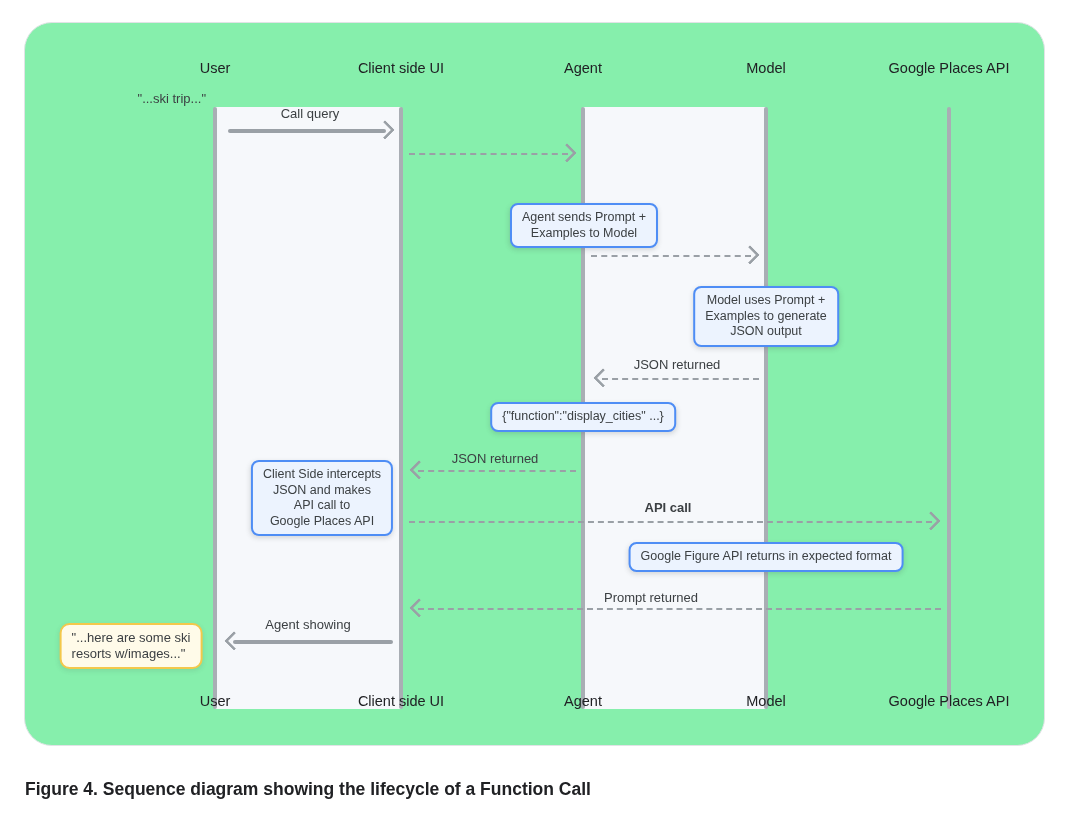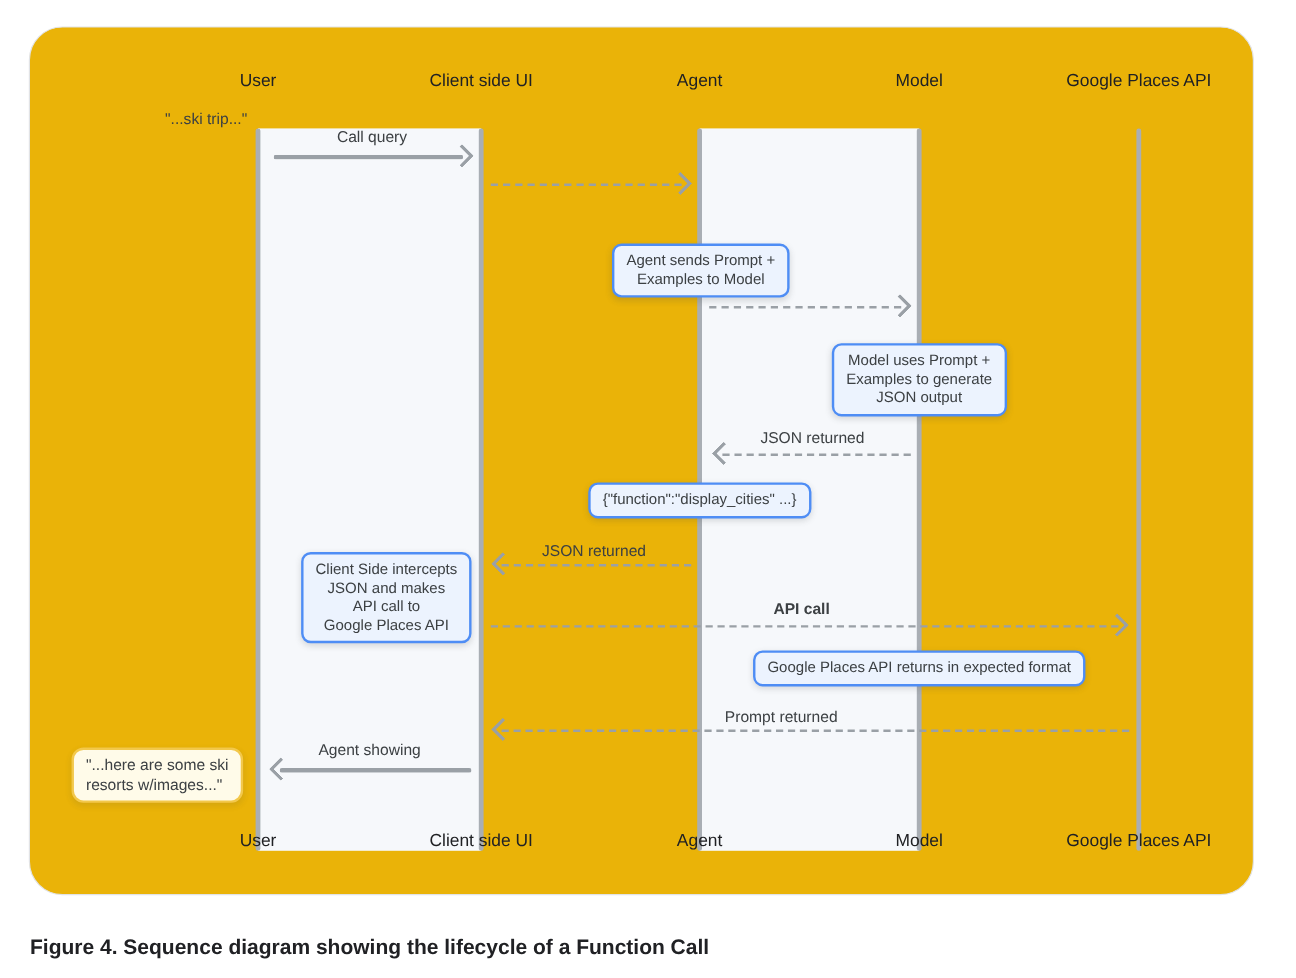--- a/index.html
+++ b/index.html
@@ -1,19 +1,19 @@
 <!DOCTYPE html>
 <html><head>
 <meta charset="utf-8">
 <style>
   html,body{margin:0;padding:0;background:#ffffff;}
   .page{position:relative;width:1080px;height:815px;background:#ffffff;
         font-family:"Liberation Sans",sans-serif;color:#3c4043;overflow:hidden;}
   .card{position:absolute;left:24px;top:22px;width:1019px;height:722px;
-        background:#eab308;border:1px solid #e1e3e6;border-radius:28px;}
+        background:#86efac;border:1px solid #e1e3e6;border-radius:28px;}
   .band{position:absolute;top:84px;height:602px;background:#f6f8fb;}
   .lifeline{position:absolute;top:84px;height:602px;width:4px;background:#a9aeb4;border-radius:3px;}
   .actor-label{position:absolute;transform:translateX(-50%);font-size:14.5px;font-weight:500;
         color:#202124;white-space:nowrap;}
   .msg{position:absolute;height:16px;}
   .msg .line{position:absolute;top:50%;transform:translateY(-50%);left:0;right:7px;
         border-top:2px dashed #9aa0a6;}
   .msg.solid .line{border-top:4px solid #9aa0a6;border-radius:2px;}
   .msg.head-left .line{left:7px;right:0;}
   .chev{position:absolute;width:11px;height:11px;top:50%;
@@ -100,21 +100,21 @@
 JSON and makes
 API call to
 Google Places API</div>
 
     <div class="msg-label" style="left:643px;top:477px;font-weight:bold;">API call</div>
     <div class="msg head-right" style="left:384px;top:491px;width:530px;">
       <div class="line"></div>
       <span class="chev"></span>
     </div>
 
-    <div class="note" style="left:741px;top:519px;white-space:nowrap;">Google Places API returns in expected format</div>
+    <div class="note" style="left:741px;top:519px;white-space:nowrap;">Google Figure API returns in expected format</div>
 
     <div class="msg-label" style="left:626px;top:567px;">Prompt returned</div>
     <div class="msg head-left" style="left:386px;top:578px;width:530px;">
       <div class="line"></div>
       <span class="chev"></span>
     </div>
 
     <div class="quote-box" style="left:106px;top:600px;">"...here are some ski
 resorts w/images..."</div>
 

